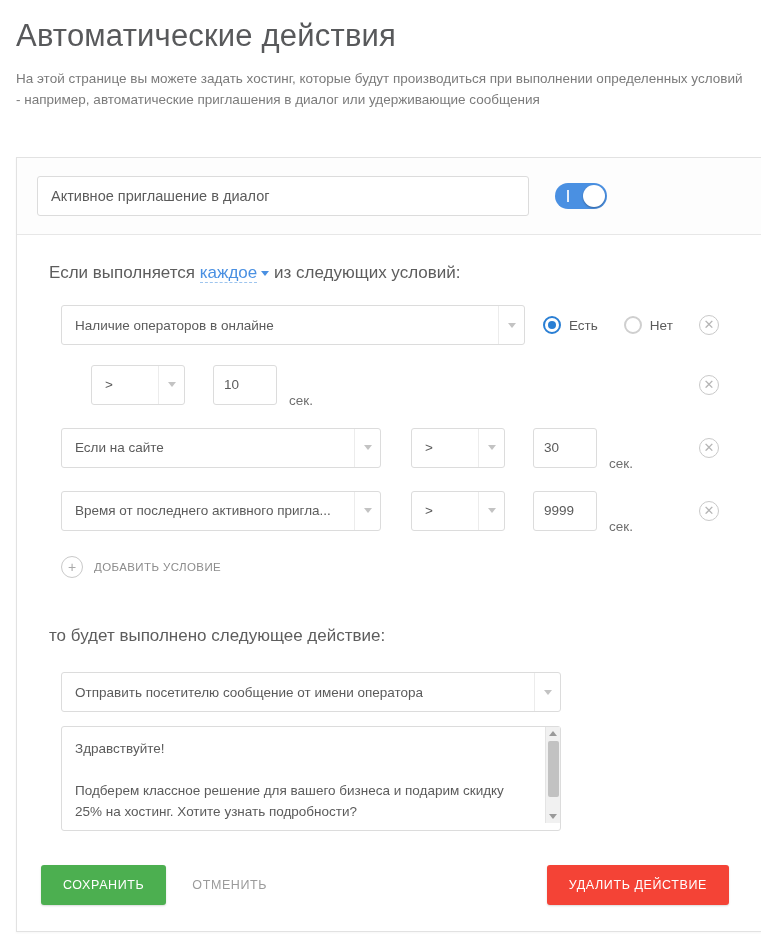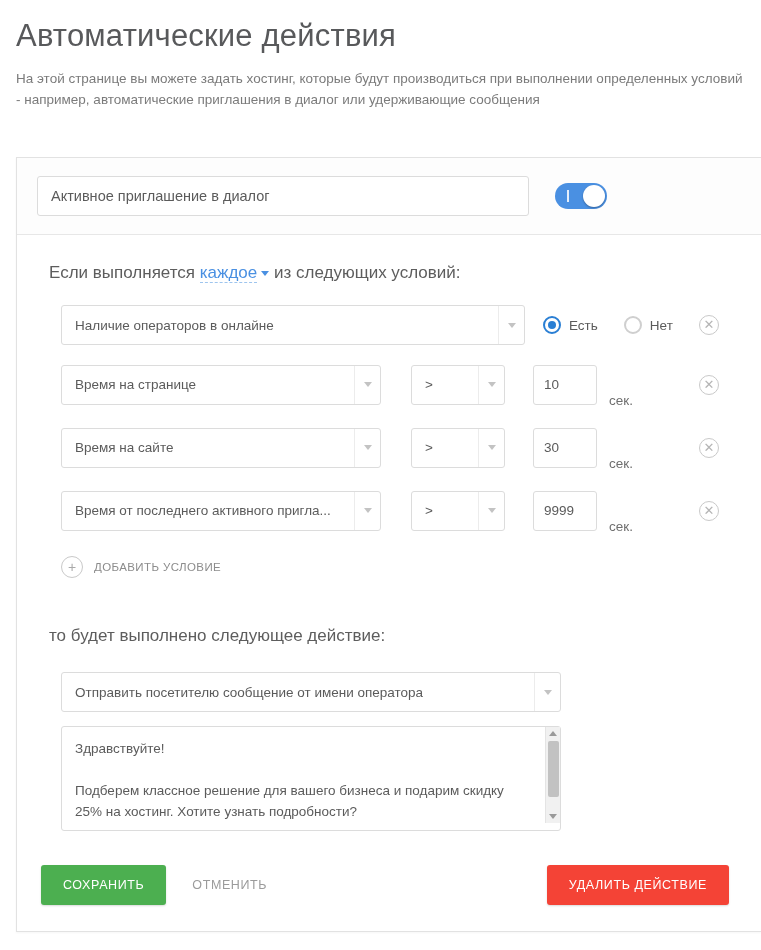--- a/index.html
+++ b/index.html
@@ -365,40 +365,34 @@
           </div>
           <div class="radio">
             <span class="dot"></span>
             <span>Нет</span>
           </div>
         </div>
         <div class="remove-btn">✕</div>
       </div>
 
       <div class="row">
-        <div class="select select-med">
-          <span class="txt">Время на странице</span>
-          <span class="arrowbox">
-              <span class="arrow"></span>
-            </span>
-        </div>
         <div class="select select-op gap-30">
           <span class="txt">&gt;</span>
           <span class="arrowbox">
               <span class="arrow"></span>
             </span>
         </div>
         <input class="num-input gap-28" type="text" value="10" style="">
         <span class="unit">сек.</span>
         <div class="remove-btn">✕</div>
       </div>
 
       <div class="row">
         <div class="select select-med">
-          <span class="txt">Время на сайте</span>
+          <span class="txt">Если на сайте</span>
           <span class="arrowbox">
               <span class="arrow"></span>
             </span>
         </div>
         <div class="select select-op gap-30">
           <span class="txt">&gt;</span>
           <span class="arrowbox">
               <span class="arrow"></span>
             </span>
         </div>

